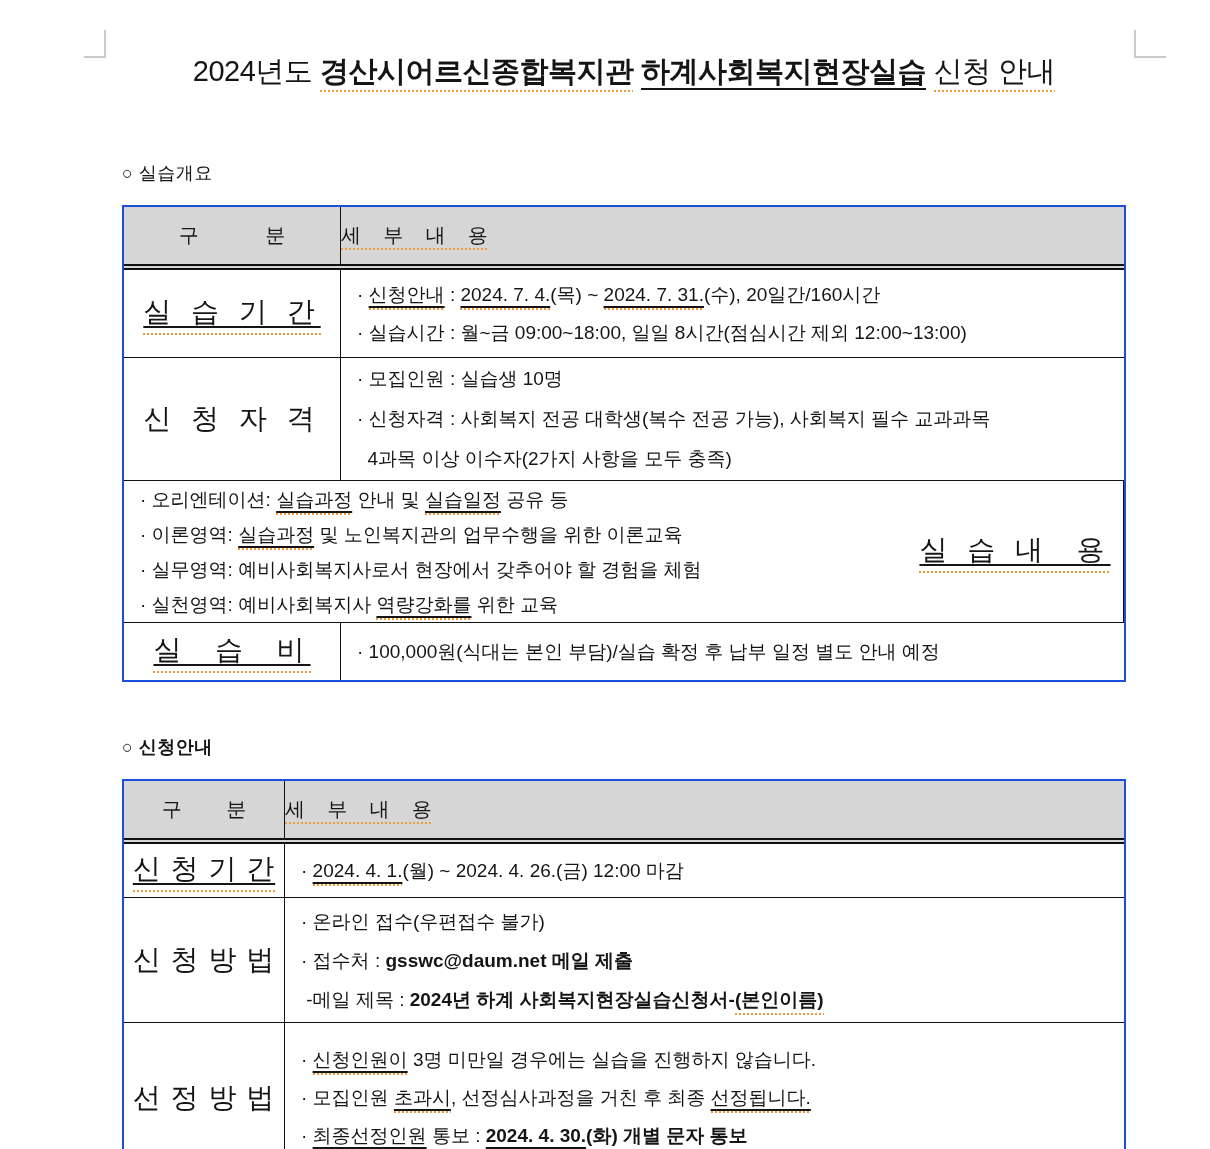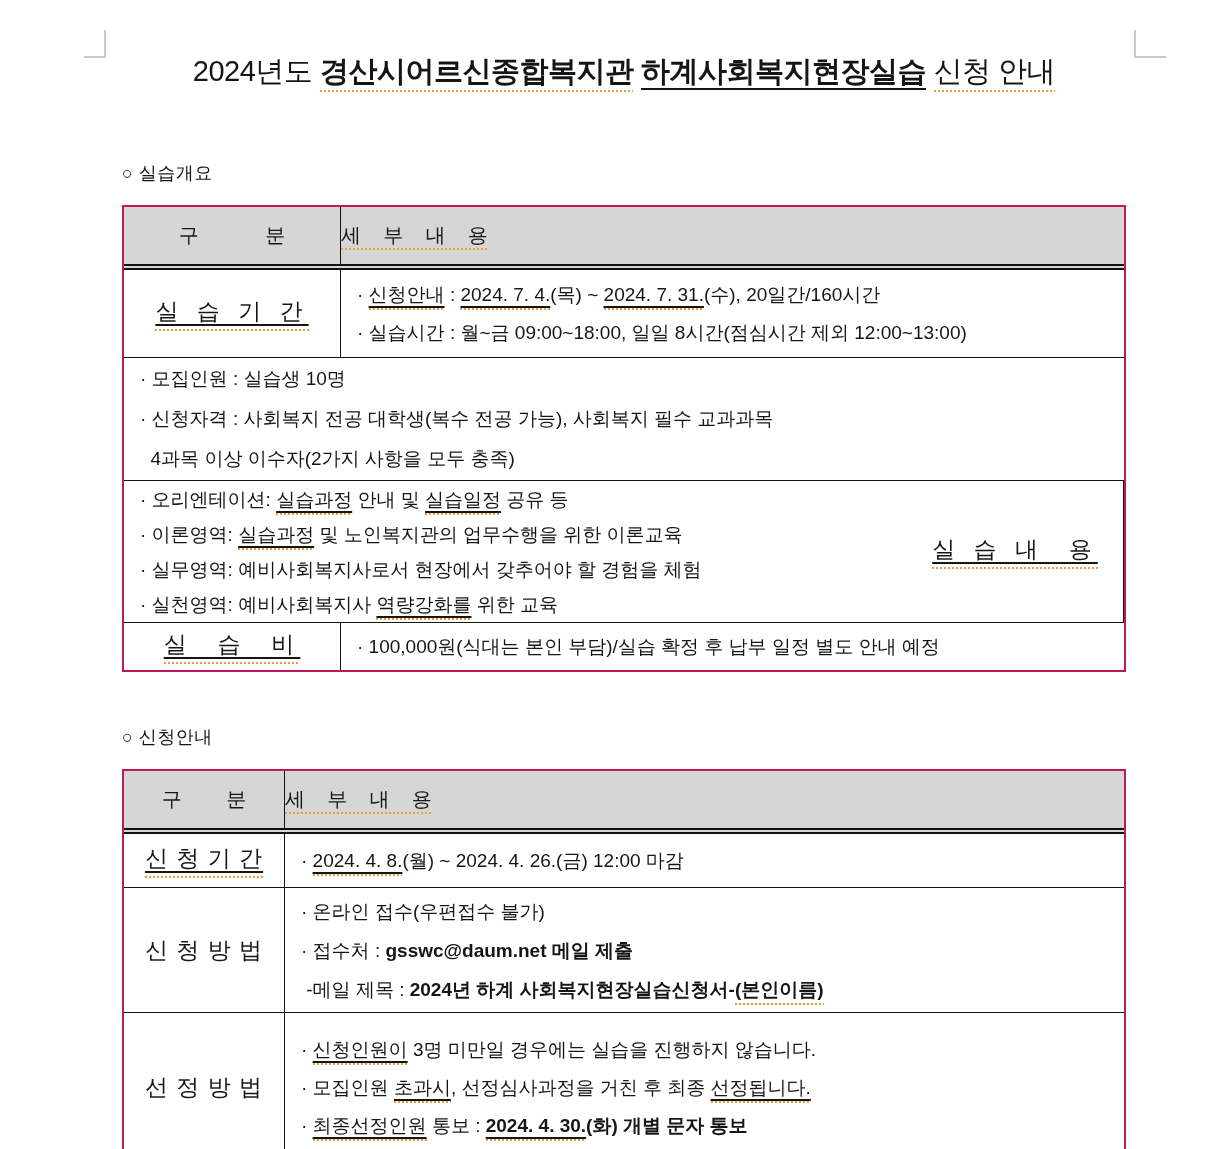--- a/index.html
+++ b/index.html
@@ -18,43 +18,43 @@
   .content{margin-left:122px;width:1004px;}
 
   .title{margin-top:50px;text-align:center;font-size:29px;line-height:42px;
     letter-spacing:-0.5px;white-space:pre;}
   .title .seg{font-weight:400;}
   .title .seg.b{font-weight:700;}
   .title .seg.u{text-decoration:underline;text-decoration-thickness:2px;text-underline-offset:7px;}
 
   .section-heading{font-size:18px;line-height:30px;font-weight:400;letter-spacing:0.5px;}
   .sh1{margin-top:66px;}
-  .sh2{margin-top:50px;}
+  .sh2{margin-top:50px;font-weight:bold;}
 
-  .tbl{margin-top:17px;width:1004px;box-sizing:border-box;border:2px solid #be185d;
+  .tbl{margin-top:17px;width:1004px;box-sizing:border-box;border:2px solid #1d4ed8;
     font-size:19px;}
   .trow{display:flex;box-sizing:border-box;}
   .trow + .trow{border-top:1.5px solid #111;}
   .hrow{height:63px;background:#d6d6d6;border-bottom:6px double #111 !important;}
   .hrow + .trow{border-top:none;}
   .cell{box-sizing:border-box;}
   .label{display:flex;align-items:center;justify-content:center;text-align:center;
-    border-right:1.5px solid #111;white-space:pre;flex:0 0 auto;font-size:23px;}
+    border-right:1.5px solid #111;white-space:pre;flex:0 0 auto;font-size:28px;}
   .t1 .label{width:217px;letter-spacing:6px;}
   .t2 .label{width:161px;letter-spacing:1px;}
   .hrow .label{letter-spacing:0;font-size:20px;}
   .detail{flex:1 1 auto;display:flex;flex-direction:column;justify-content:center;
     padding:2px 8px 2px 16px;}
   .hrow .detail{align-items:flex-start;text-align:center;padding:0;}
   .hcell-inner{white-space:pre;font-size:20px;}
   .line{line-height:38px;white-space:pre;}
   .t1r1{height:87px;}
   .t1r2{height:123px;}.t1r2 .line{line-height:40px;}
   .t1r3{height:142px;}.t1r3 .line{line-height:35px;}
-  .t1r4{height:48px;}
+  .t1r4{height:58px;}
   .t2r1{height:53px;}
   .t2r2{height:125px;}.t2r2 .line{line-height:39px;}
   .t2r3{height:150px;}
 
   .seg{white-space:pre;}
   .seg.b{font-weight:700;}
   .seg.u{text-decoration:underline;text-decoration-thickness:1.5px;text-underline-offset:4.5px;}
   .seg.sq{
     background-image:repeating-linear-gradient(90deg,#ee9b3d 0,#ee9b3d 2px,transparent 2px,transparent 4px);
     background-repeat:repeat-x;background-size:4px 2px;background-position:left bottom;
@@ -82,20 +82,21 @@
       </div>
     </div>
     <div class="trow t1r1">
       <div class="cell label"><span class="seg u sq">실 습 기 간</span></div>
       <div class="cell detail">
           <div class="line"><span class="seg">· </span><span class="seg u sq">신청안내</span><span class="seg"> : </span><span class="seg u sq">2024. 7. 4.</span><span class="seg">(목) ~ </span><span class="seg u sq">2024. 7. 31.</span><span class="seg">(수), 20일간/160시간</span></div>
           <div class="line"><span class="seg">· 실습시간 : 월~금 09:00~18:00, 일일 8시간(점심시간 제외 12:00~13:00)</span></div>
         </div>
     </div>
     <div class="trow t1r2">
+      <div class="cell label"><span class="seg">신 청 자 격</span></div>
       <div class="cell detail">
           <div class="line"><span class="seg">· 모집인원 : 실습생 10명</span></div>
           <div class="line"><span class="seg">· 신청자격 : 사회복지 전공 대학생(복수 전공 가능), 사회복지 필수 교과과목</span></div>
           <div class="line"><span class="seg">  4과목 이상 이수자(2가지 사항을 모두 충족)</span></div>
         </div>
     </div>
     <div class="trow t1r3">
       <div class="cell detail">
           <div class="line"><span class="seg">· 오리엔테이션: </span><span class="seg u sq">실습과정</span><span class="seg"> 안내 및 </span><span class="seg u sq">실습일정</span><span class="seg"> 공유 등</span></div>
           <div class="line"><span class="seg">· 이론영역: </span><span class="seg u sq">실습과정</span><span class="seg"> 및 노인복지관의 업무수행을 위한 이론교육</span></div>
@@ -117,21 +118,21 @@
   <div class="tbl t2">
     <div class="trow hrow">
       <div class="cell label"><span class="seg">구        분</span></div>
       <div class="cell detail">
         <span class="hcell-inner"><span class="seg sq">세    부    내    용</span></span>
       </div>
     </div>
     <div class="trow t2r1">
       <div class="cell label"><span class="seg u sq">신 청 기 간</span></div>
       <div class="cell detail">
-          <div class="line"><span class="seg">· </span><span class="seg u sq">2024. 4. 8.</span><span class="seg">(월) ~ 2024. 4. 26.(금) 12:00 마감</span></div>
+          <div class="line"><span class="seg">· </span><span class="seg u sq">2024. 4. 1.</span><span class="seg">(월) ~ 2024. 4. 26.(금) 12:00 마감</span></div>
         </div>
     </div>
     <div class="trow t2r2">
       <div class="cell label"><span class="seg">신 청 방 법</span></div>
       <div class="cell detail">
           <div class="line"><span class="seg">· 온라인 접수(우편접수 불가)</span></div>
           <div class="line"><span class="seg">· 접수처 : </span><span class="seg b">gsswc@daum.net 메일 제출</span></div>
           <div class="line"><span class="seg"> -메일 제목 : </span><span class="seg b">2024년 하계 사회복지현장실습신청서-</span><span class="seg b sq">(본인이름)</span></div>
         </div>
     </div>

